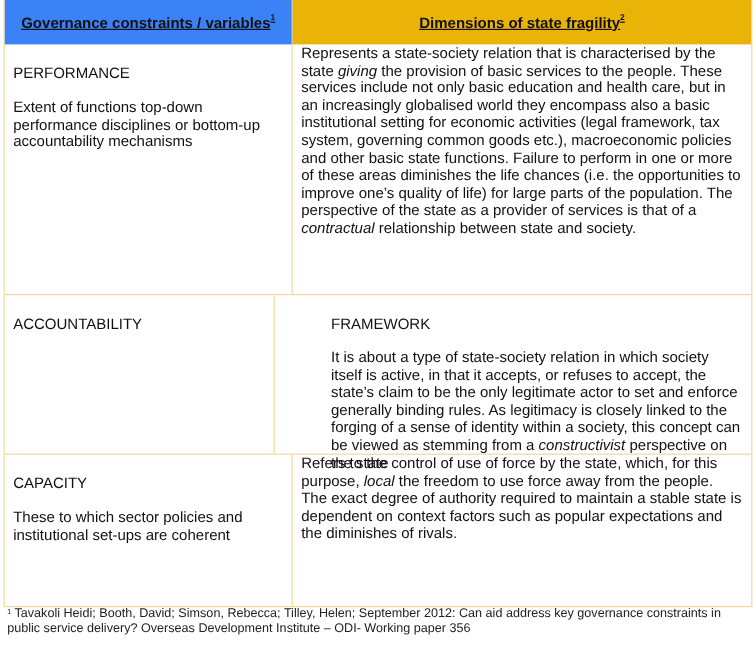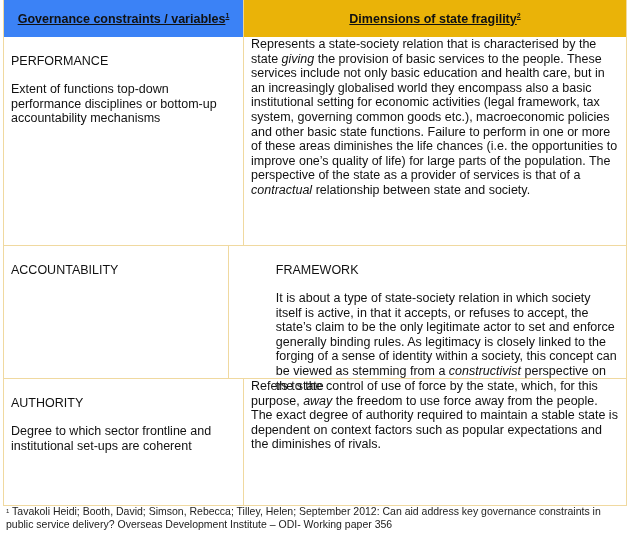--- a/index.html
+++ b/index.html
@@ -65,25 +65,25 @@
       <div class="title">ACCOUNTABILITY</div>
     </div>
     <div class="cell c2">
       <div class="title">FRAMEWORK</div>
       <div class="body rich"><span>It is about a type of state-society relation in which society itself is active, in that it accepts, or refuses to accept, the state’s claim to be the only legitimate actor to set and enforce generally binding rules. As legitimacy is closely linked to the forging of a sense of identity within a society, this concept can be viewed as stemming from a </span><i>constructivist</i><span> perspective on the state</span></div>
     </div>
   </div>
 
   <div class="row r3">
     <div class="cell c1">
-      <div class="title">AUTHORITY</div>
-      <div class="body">Degree to which sector frontline and institutional set-ups are coherent</div>
+      <div class="title">CAPACITY</div>
+      <div class="body">These to which sector policies and institutional set-ups are coherent</div>
     </div>
     <div class="cell c2">
-      <div class="body rich"><span>Refers to the control of use of force by the state, which, for this purpose, </span><i>away</i><span> the freedom to use force away from the people. The exact degree of authority required to maintain a stable state is dependent on context factors such as popular expectations and the diminishes of rivals.</span></div>
+      <div class="body rich"><span>Refers to the control of use of force by the state, which, for this purpose, </span><i>local</i><span> the freedom to use force away from the people. The exact degree of authority required to maintain a stable state is dependent on context factors such as popular expectations and the diminishes of rivals.</span></div>
     </div>
   </div>
 </div>
 
 <div class="footnote">
   <sup>1</sup>
   <span>Tavakoli Heidi; Booth, David; Simson, Rebecca; Tilley, Helen; September 2012: Can aid address key governance constraints in public service delivery? Overseas Development Institute – ODI- Working paper 356</span>
 </div>
 
 </body></html>

